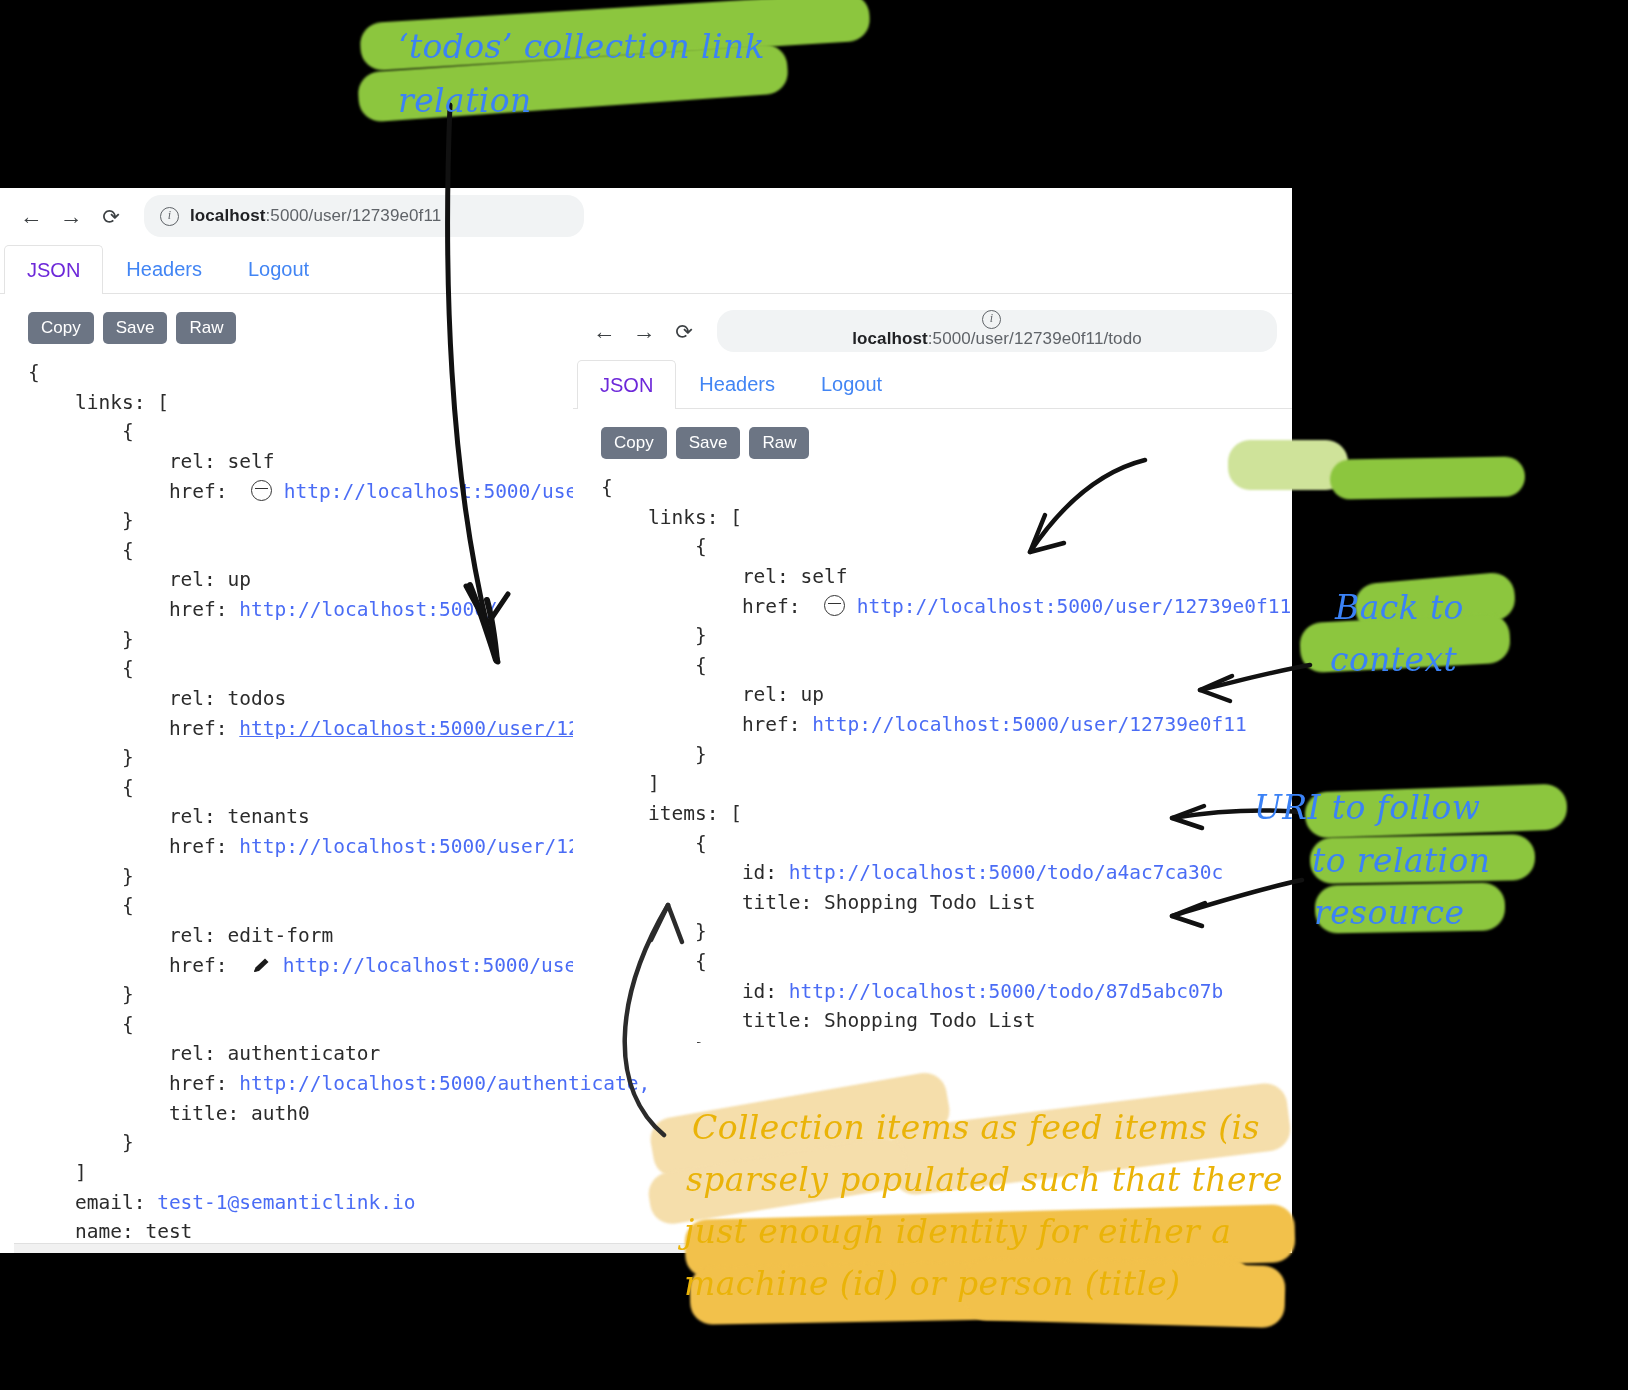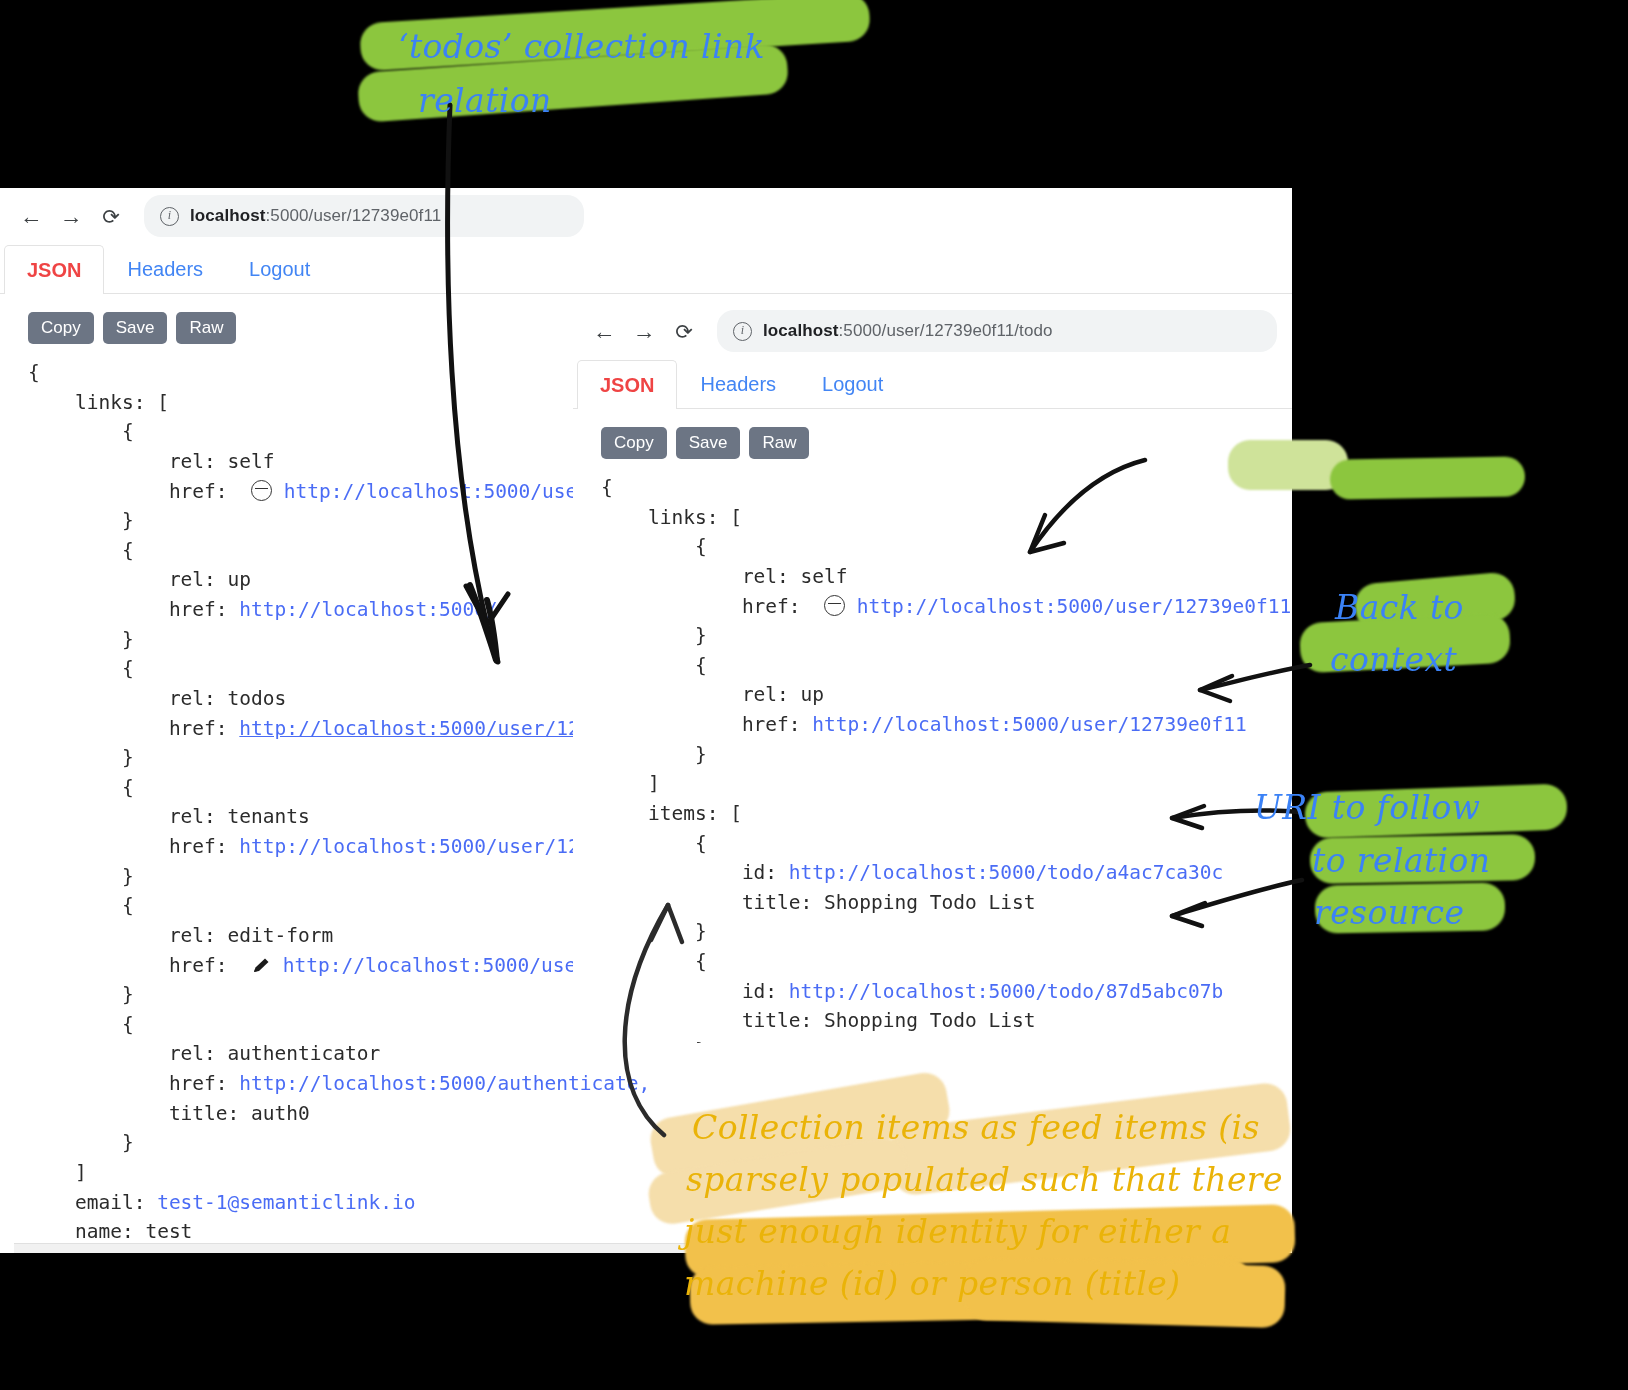--- a/index.html
+++ b/index.html
@@ -92,28 +92,27 @@
   .vtab {
     display: flex; align-items: center;
     padding: 0 22px;
     font-size: 20px;
     color: #4285f4;
     cursor: pointer;
     border: 1px solid transparent;
     border-bottom: none;
   }
   .vtab.active {
-    color: #ef4444;
+    color: #6d28d9;
     background: #fff;
     border-color: #e3e3e3;
     border-top-left-radius: 5px;
     border-top-right-radius: 5px;
     position: relative;
     top: 1px;
-    font-weight: bold;
   }
 
   .viewer-body { padding: 18px 0 0 28px; background: #fff; }
 
   .btnrow { display: flex; gap: 9px; margin-bottom: 14px; }
   .gbtn {
     background: #6c7584;
     color: #ffffff;
     border: none;
     border-radius: 5px;
@@ -260,21 +259,21 @@
 
     <div class="bottom-strip"></div>
   </div>
 
   <div class="browser bw-right">
 
     <div class="chrome-bar">
       <div class="nav-icon">←</div>
       <div class="nav-icon">→</div>
       <div class="nav-icon reload">⟳</div>
-      <div class="omnibox" style="max-width:560px;">
+      <div class="omnibox" style="max-width:560px;flex-direction:column;">
         <span class="info-circle"></span>
         <span class="url-text"><span class="host">localhost</span><span>:5000/user/12739e0f11/todo</span></span>
       </div>
     </div>
 
     <div class="tabstrip">
       <div class="vtab active">JSON</div>
       <div class="vtab">Headers</div>
       <div class="vtab">Logout</div>
     </div>
@@ -349,21 +348,21 @@
       <path d="M 1172,818 L 1204,806 M 1172,818 L 1202,828" stroke="#111" stroke-width="4.5" fill="none" stroke-linecap="round"></path>
 
       <path d="M 1302,880 C 1255,890 1215,903 1172,916" stroke="#111" stroke-width="4.5" fill="none" stroke-linecap="round"></path>
       <path d="M 1172,916 L 1205,903 M 1172,916 L 1202,926" stroke="#111" stroke-width="4.5" fill="none" stroke-linecap="round"></path>
 
       <path d="M 664,1135 C 610,1090 612,1000 668,905" stroke="#2b2b2b" stroke-width="4.5" fill="none" stroke-linecap="round"></path>
       <path d="M 668,905 L 651,940 M 668,905 L 682,942" stroke="#2b2b2b" stroke-width="4.5" fill="none" stroke-linecap="round"></path>
     </svg>
 
     <div class="hand" style="left:398px; top:24px;">‘todos’ collection link</div>
-    <div class="hand" style="left:398px; top:78px;margin-left:20px;">relation</div>
+    <div class="hand" style="left:398px; top:78px;">relation</div>
 
 
     <div class="hand" style="left:1335px; top:585px;">Back to</div>
     <div class="hand" style="left:1330px; top:637px;">context</div>
 
     <div class="hand" style="left:1254px; top:785px;">URI to follow</div>
     <div class="hand" style="left:1312px; top:838px;">to relation</div>
     <div class="hand" style="left:1314px; top:890px;">resource</div>
 
     <div class="hand purple" style="left:692px; top:1105px;">Collection items as feed items (is</div>

